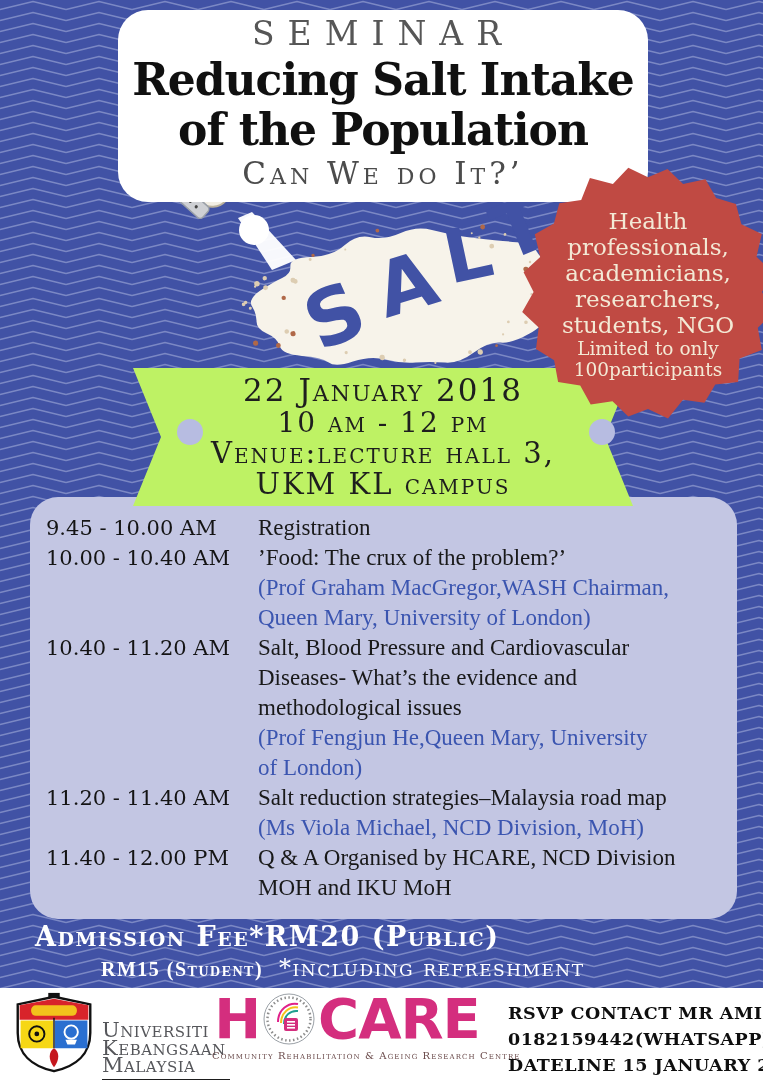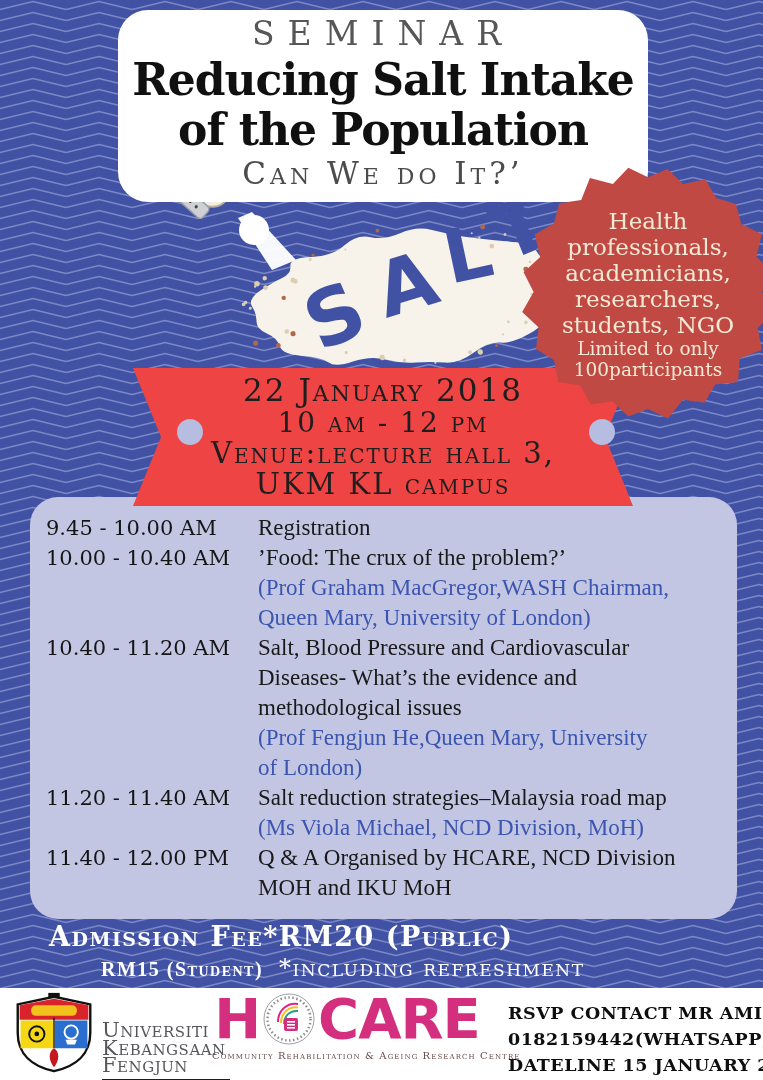--- a/index.html
+++ b/index.html
@@ -20,21 +20,21 @@
 
   
   .badge{position:absolute;left:516px;top:160px;width:264px;height:264px;z-index:6;}
   .badge svg{position:absolute;left:0;top:0;}
   .badge-text{position:absolute;left:0;top:0;width:264px;height:264px;display:flex;flex-direction:column;
     align-items:center;justify-content:center;color:#f3e9d5;text-align:center;padding-top:2px;}
   .badge-line{font-size:23px;line-height:26px;font-family:"DejaVu Serif",serif;white-space:nowrap;}
   .badge-note{font-size:18.5px;line-height:21.5px;font-family:"DejaVu Serif",serif;white-space:nowrap;}
 
   
-  .ribbon{position:absolute;left:133px;top:368px;width:500px;height:138px;background:#ef4444;z-index:4;
+  .ribbon{position:absolute;left:133px;top:368px;width:500px;height:138px;background:#bef264;z-index:4;
     clip-path:polygon(0% 0%,100% 0%,calc(100% - 28px) 50%,100% 100%,0% 100%,28px 50%);
     display:flex;flex-direction:column;align-items:center;justify-content:center;text-align:center;}
   .ribbon-line{font-variant:small-caps;color:#1e1e1e;letter-spacing:2px;white-space:nowrap;
     font-family:"DejaVu Serif",serif;}
   .ribbon-line.l1{font-size:31px;line-height:33px;}
   .ribbon-line.l2{font-size:28px;line-height:31px;}
   .ribbon-line.l3,.ribbon-line.l4{font-size:29px;line-height:31px;}
   .dot{position:absolute;width:26px;height:26px;border-radius:50%;background:#b7bce1;z-index:5;}
   .dot.left{left:177px;top:419px;}
   .dot.right{left:589px;top:419px;}
@@ -46,21 +46,21 @@
   .sch-row{display:flex;align-items:flex-start;}
   .sch-time{width:212px;flex:0 0 212px;font-size:21px;line-height:30px;color:#141414;
     font-family:"DejaVu Serif",serif;white-space:nowrap;}
   .sch-lines{flex:1;}
   .sch-line{font-size:23px;line-height:30px;color:#191919;font-family:Liberation Serif, serif;white-space:nowrap;}
   .sch-line.speaker{color:#3b55b0;}
 
   
   .admission{position:absolute;left:35px;top:921px;z-index:4;color:#fff;}
   .adm-line1{font-variant:small-caps;font-weight:bold;font-size:27px;letter-spacing:1.5px;
-    font-family:"DejaVu Serif",serif;white-space:nowrap;margin-left:14px;}
+    font-family:"DejaVu Serif",serif;white-space:nowrap;}
   .adm-line2{margin-left:66px;margin-top:2px;display:flex;align-items:baseline;}
   .adm-rm15{font-variant:small-caps;font-weight:bold;font-size:20px;letter-spacing:1.5px;
     font-family:Liberation Serif, serif;white-space:nowrap;}
   .adm-note{font-variant:small-caps;font-weight:normal;font-size:24px;letter-spacing:1.5px;margin-left:16px;
     font-family:"DejaVu Serif",serif;white-space:nowrap;}
 
   
   .footer{position:absolute;left:0;top:988px;width:763px;height:92px;background:#fff;z-index:5;}
   .crest{position:absolute;left:12px;top:4px;}
   .ukm-block{position:absolute;left:102px;top:6px;margin-top:28px;}
@@ -260,21 +260,21 @@
       <circle cx="26" cy="43" r="2.5" fill="#111"></circle>
       <circle cx="62" cy="41" r="7" fill="none" stroke="#fff" stroke-width="2"></circle>
       <path d="M56,49 L68,49 L66,54 L58,54 Z" fill="#fff"></path>
       <path d="M44,58 C50,62 50,70 44,78 C38,70 38,62 44,58 Z" fill="#c5171e"></path>
       <path d="M44,26 L44,58" stroke="#111" stroke-width="1.5"></path>
     </svg>
 
     <div class="ukm-block">
       <div class="ukm-name">Universiti</div>
       <div class="ukm-name">Kebangsaan</div>
-      <div class="ukm-name">Fengjun</div>
+      <div class="ukm-name">Malaysia</div>
       <div class="ukm-rule"></div>
       <div class="ukm-sub">National University</div>
       <div class="ukm-sub">of Research</div>
     </div>
 
     <div class="hcare-block">
       <div class="hcare-row">
         <span class="hcare-letter">H</span>
         <svg class="hcare-emblem" width="54" height="54" viewBox="0 0 54 54">
           <circle cx="27" cy="27" r="25" fill="#fff" stroke="#9aa0a6" stroke-width="1"></circle>

